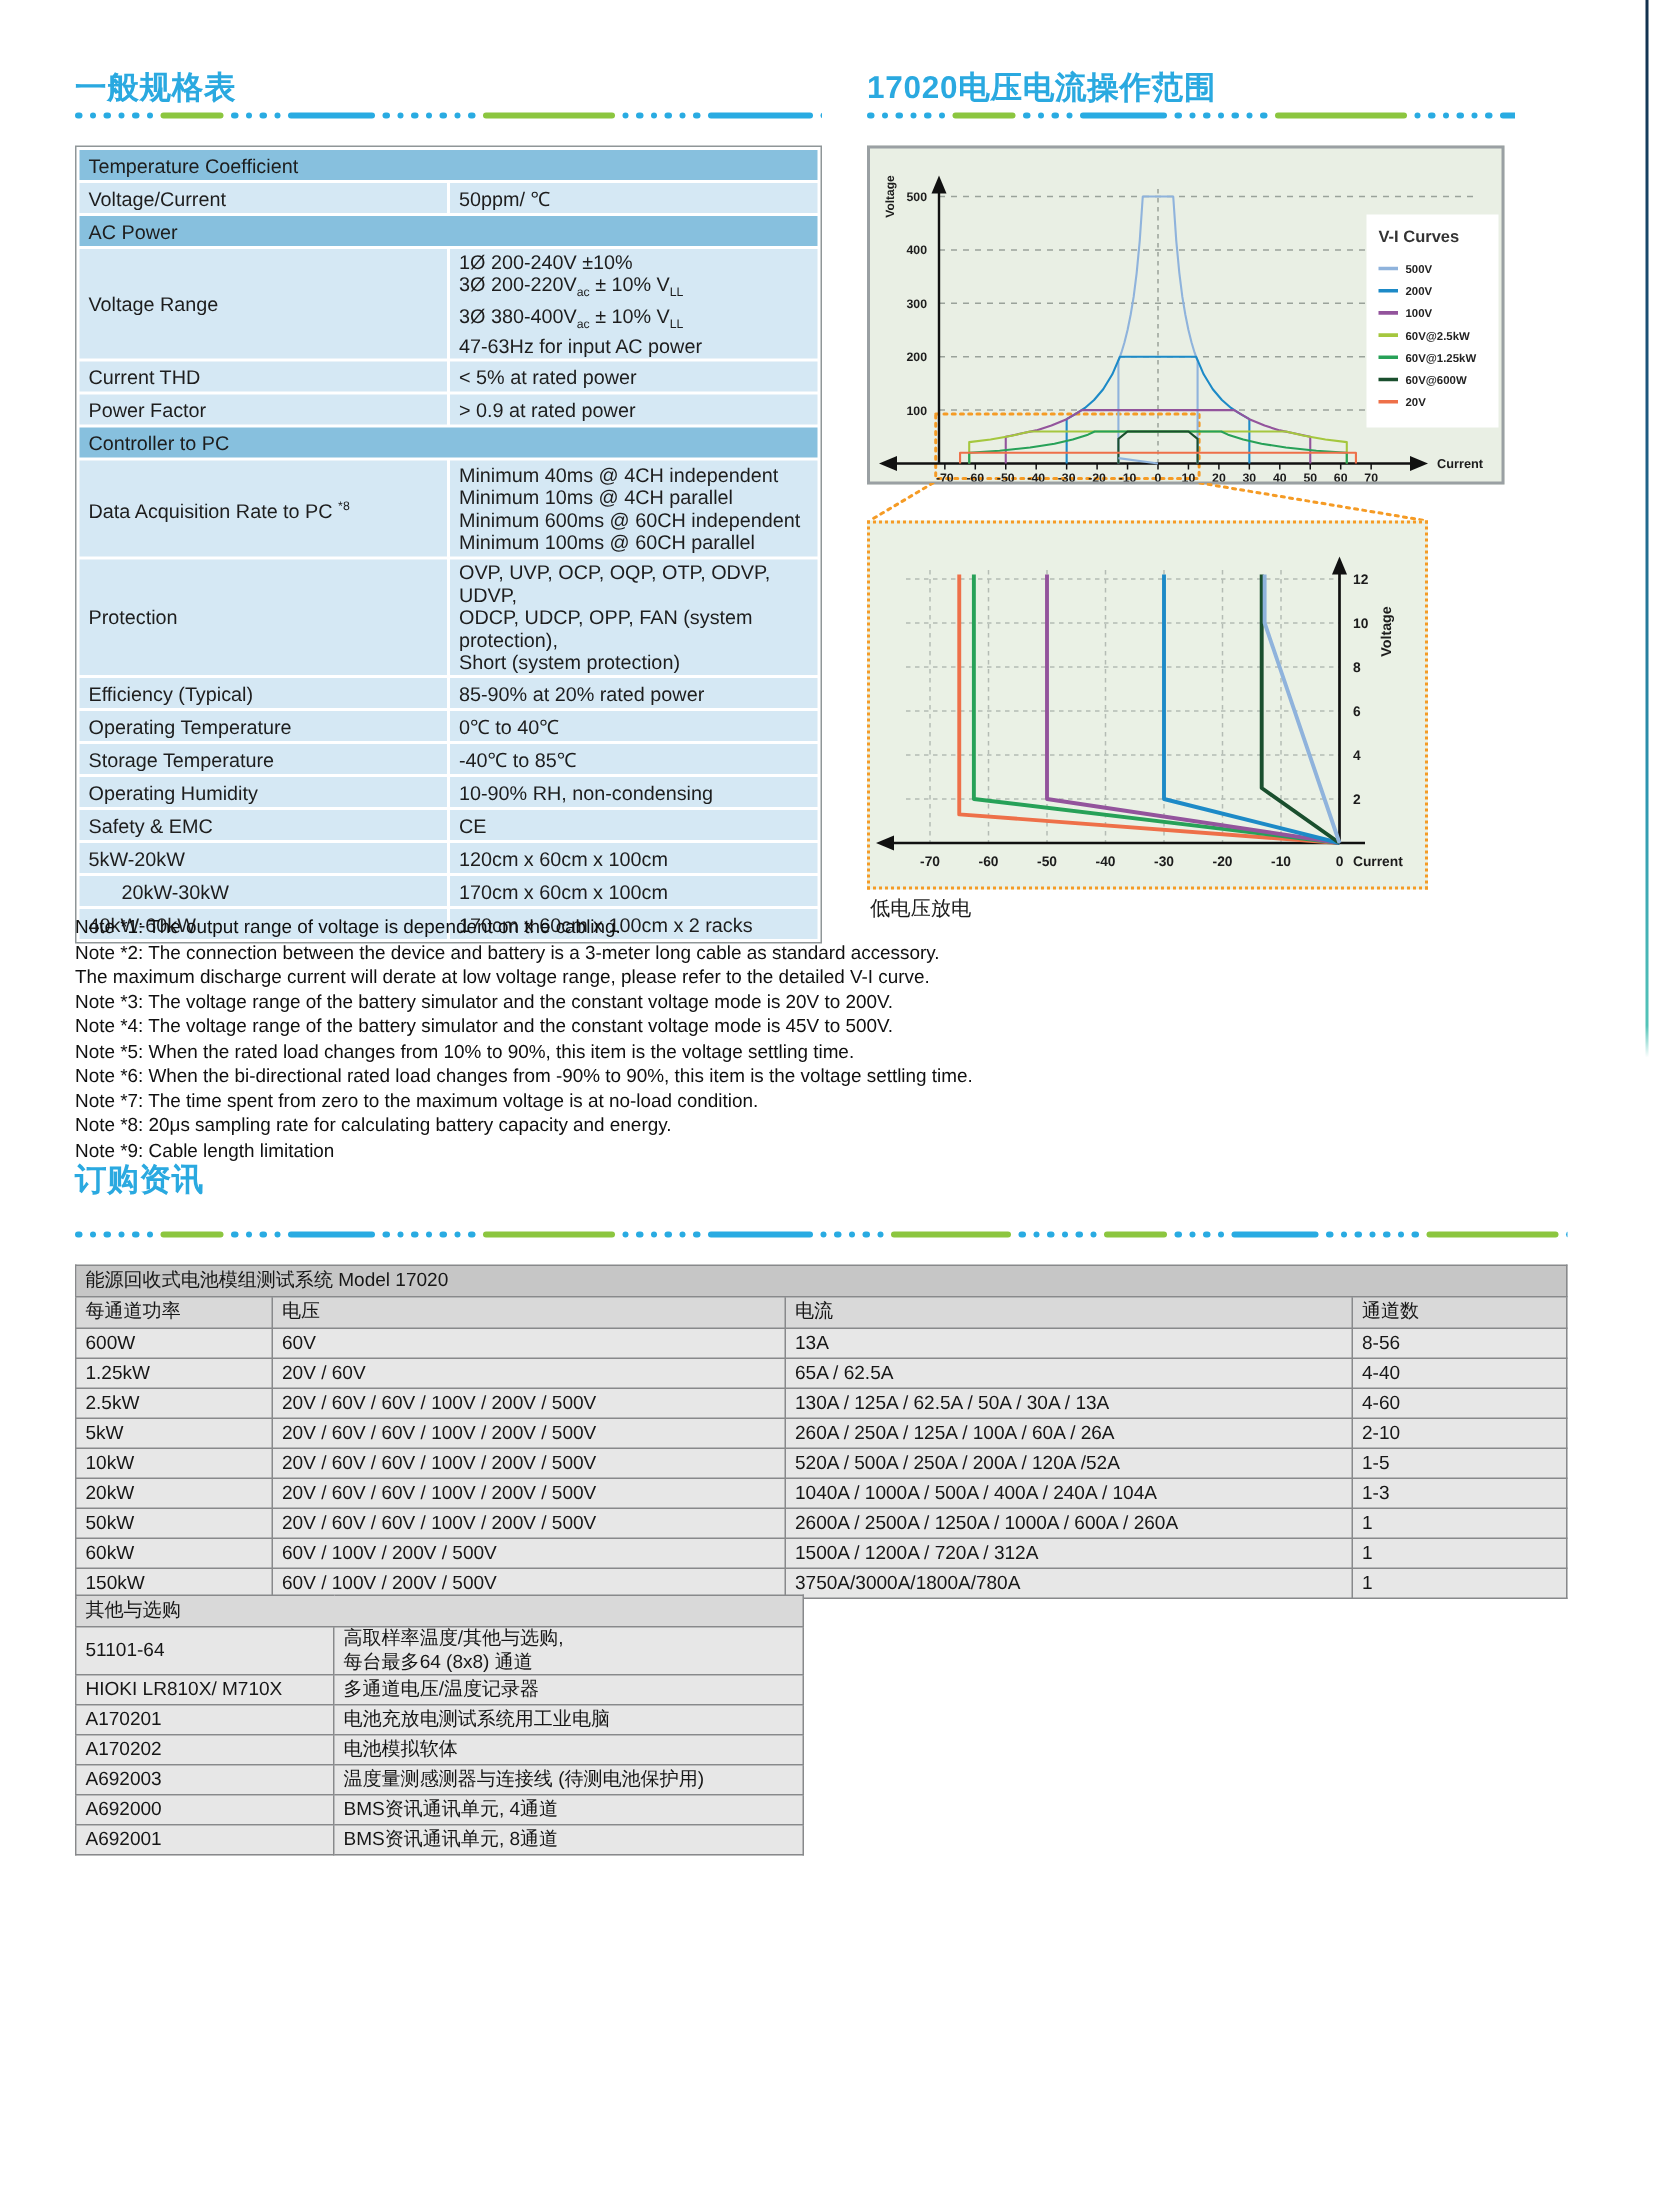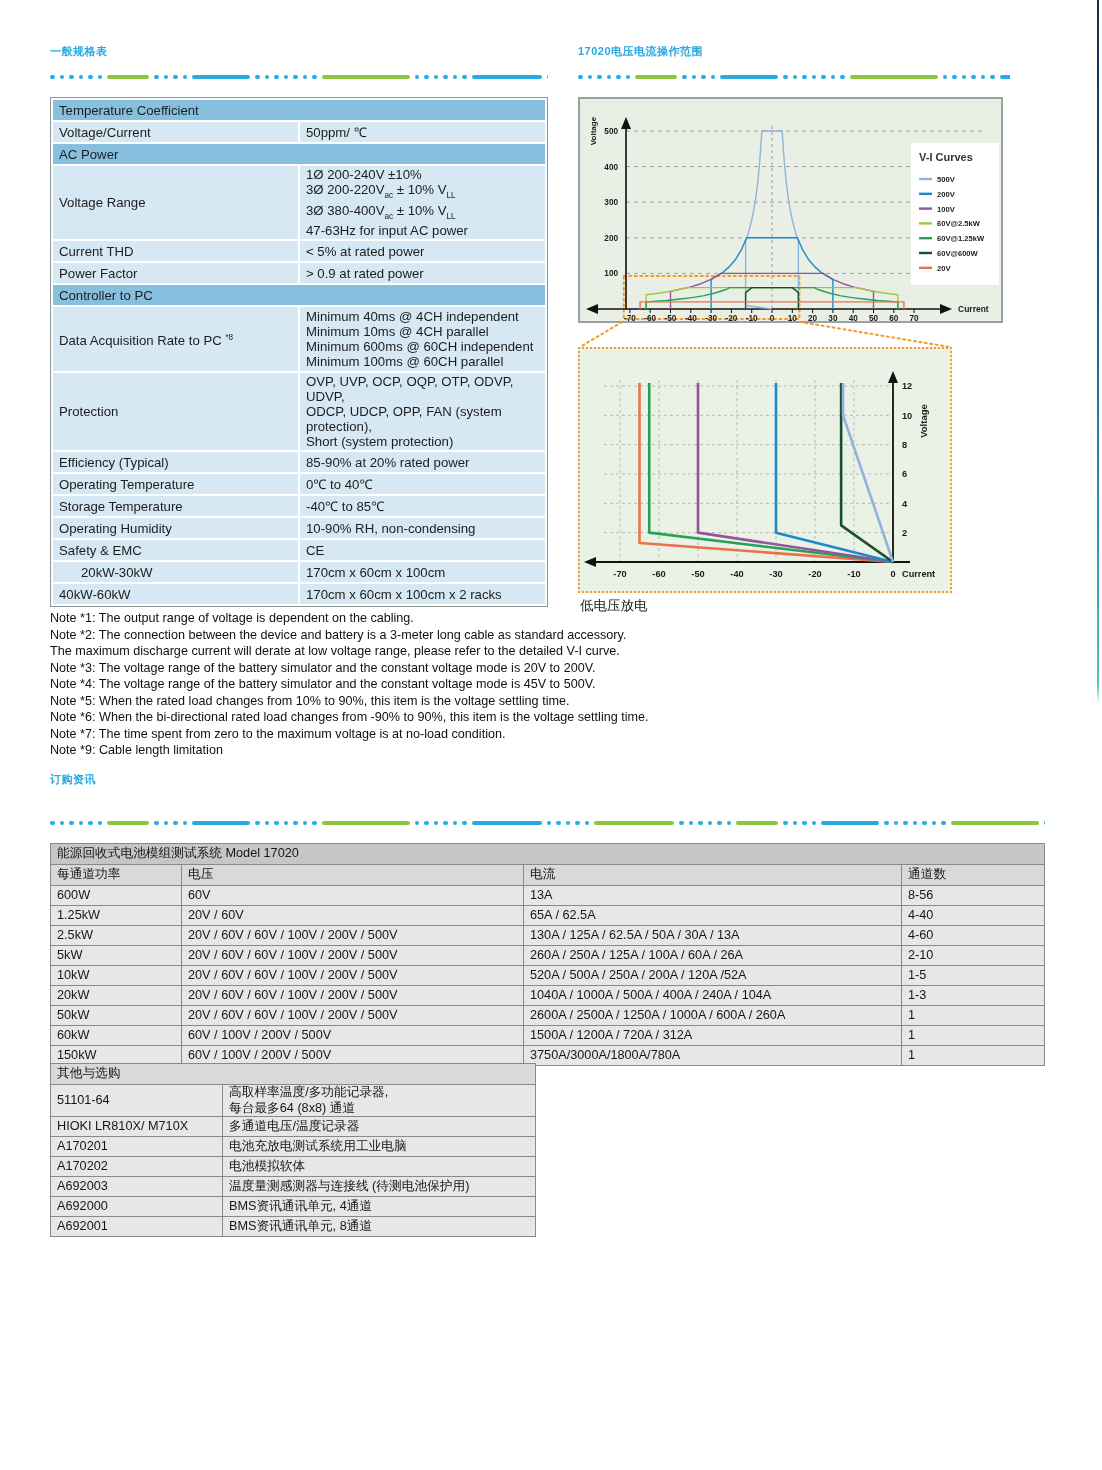--- a/index.html
+++ b/index.html
@@ -1,18 +1,18 @@
 <!DOCTYPE html>
 <html><head>
 <meta charset="utf-8">
 <style>
   html,body{margin:0;padding:0;background:#fff;}
   .page{position:relative;width:1102px;height:1470px;background:#fff;overflow:hidden;
         font-family:"Liberation Sans",sans-serif;color:#222;}
-  .sec-title{position:absolute;margin:0;font-size:11px;font-weight:bold;color:#2aa9e0;letter-spacing:.5px;}
+  .sec-title{position:absolute;margin:0;font-size:21px;font-weight:bold;color:#2aa9e0;letter-spacing:.5px;}
   .sep{position:absolute;height:6px;display:flex;align-items:center;gap:5px;overflow:hidden;}
   .sep i{flex:none;display:block;}
   .sep .dt{width:4.5px;height:4.5px;border-radius:50%;}
   .sep .dh{height:4.5px;border-radius:2.5px;}
 
   
   .spec-wrap{position:absolute;left:50px;top:97px;width:498px;border:1px solid #8f9698;background:#fff;box-sizing:border-box;}
   table.spec{border-collapse:separate;border-spacing:2px;width:100%;table-layout:fixed;}
   table.spec td{font-size:13.2px;line-height:15px;padding:1px 6px;color:#1d1d1d;vertical-align:middle;}
   td.sechdr{background:#87c0de;height:18px;}
@@ -200,20 +200,26 @@
           <tr>
             <td class="lab" style="height: 18px;">Operating Humidity</td>
             <td class="val">
               <div>10-90% RH, non-condensing</div>
             </td>
           </tr>
           <tr>
             <td class="lab" style="height: 18px;">Safety &amp; EMC</td>
             <td class="val">
               <div>CE</div>
+            </td>
+          </tr>
+          <tr>
+            <td class="lab" style="height: 18px;">5kW-20kW</td>
+            <td class="val">
+              <div>120cm x 60cm x 100cm</div>
             </td>
           </tr>
           <tr>
             <td class="lab" style="height: 18px; padding-left: 28px;">20kW-30kW</td>
             <td class="val">
               <div>170cm x 60cm x 100cm</div>
             </td>
           </tr>
           <tr>
             <td class="lab" style="height: 18px;">40kW-60kW</td>
@@ -355,20 +361,21 @@
 
   <div class="notes" id="notes">
       <div>Note *1: The output range of voltage is dependent on the cabling.</div>
       <div>Note *2: The connection between the device and battery is a 3-meter long cable as standard accessory.</div>
       <div>The maximum discharge current will derate at low voltage range, please refer to the detailed V-I curve.</div>
       <div>Note *3: The voltage range of the battery simulator and the constant voltage mode is 20V to 200V.</div>
       <div>Note *4: The voltage range of the battery simulator and the constant voltage mode is 45V to 500V.</div>
       <div>Note *5: When the rated load changes from 10% to 90%, this item is the voltage settling time.</div>
       <div>Note *6: When the bi-directional rated load changes from -90% to 90%, this item is the voltage settling time.</div>
       <div>Note *7: The time spent from zero to the maximum voltage is at no-load condition.</div>
+      <div>Note *8: 20μs sampling rate for calculating battery capacity and energy.</div>
       <div>Note *9: Cable length limitation</div>
     </div>
 
 
   <h2 class="sec-title" style="left:50px;top:772px;">订购资讯</h2>
   <div class="sep" id="sep3" style="left:50px;top:820px;width:995px;">
       <i class="dt" style="background: rgb(41, 171, 226);"></i>
       <i class="dt" style="background: rgb(41, 171, 226);"></i>
       <i class="dt" style="background: rgb(41, 171, 226);"></i>
       <i class="dt" style="background: rgb(41, 171, 226);"></i>
@@ -506,21 +513,21 @@
           <col style="width:172px;">
           <col>
         </colgroup>
       <tbody id="acc-body">
           <tr class="head">
             <td colspan="2">其他与选购</td>
           </tr>
           <tr class="row">
             <td>51101-64</td>
             <td>
-              <div>高取样率温度/多功能记录器,</div>
+              <div>高取样率温度/其他与选购,</div>
               <div>每台最多64 (8x8) 通道</div>
             </td>
           </tr>
           <tr class="row">
             <td>HIOKI LR810X/ M710X</td>
             <td>
               <div>多通道电压/温度记录器</div>
             </td>
           </tr>
           <tr class="row">

